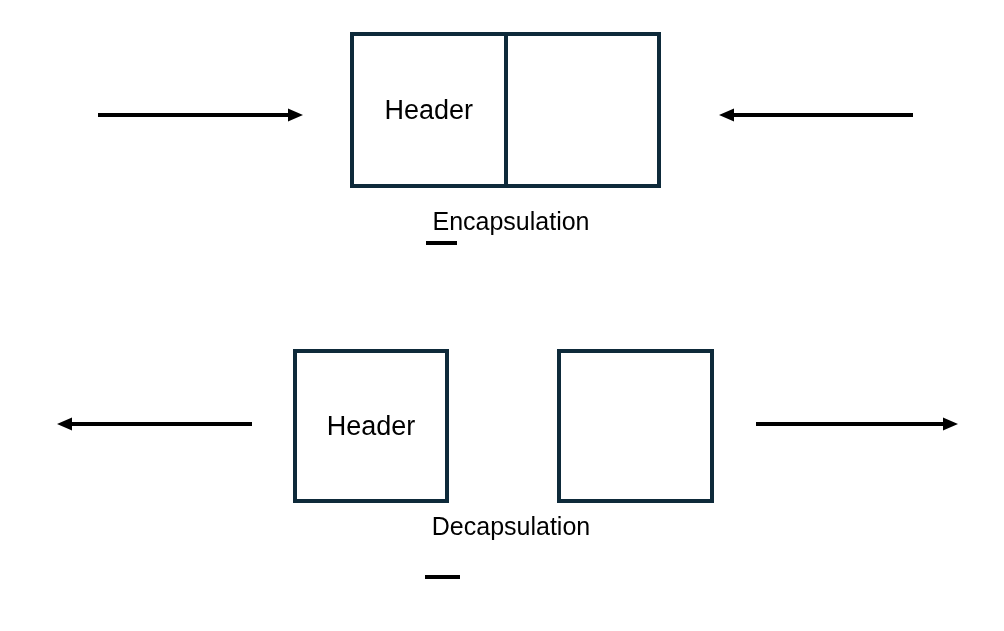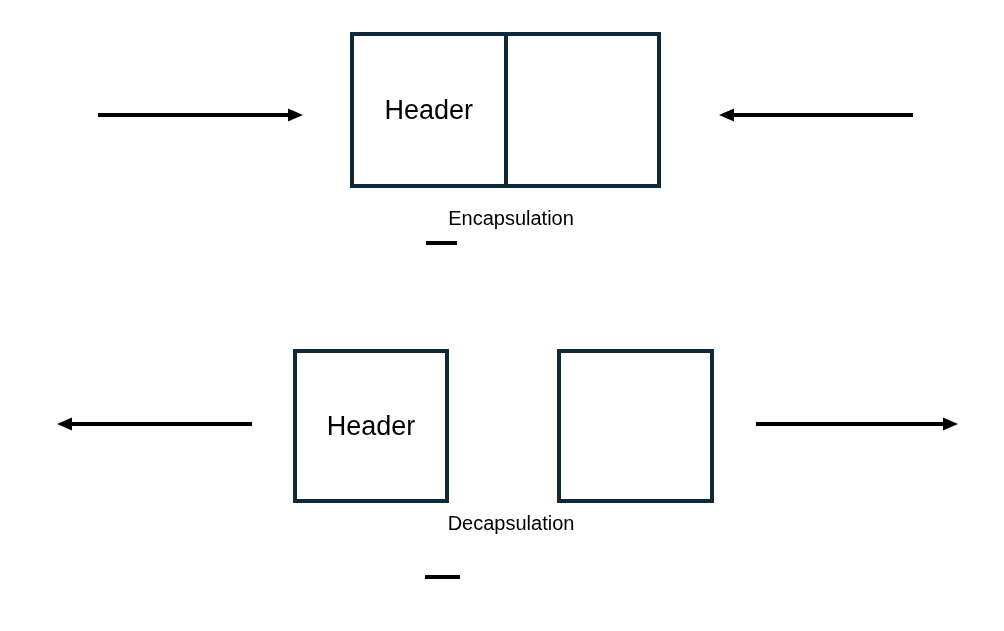--- a/index.html
+++ b/index.html
@@ -60,21 +60,21 @@
     font-size: 27px;
     color: var(--text-color);
   }
   .single-box.decap-header { left: 293px; top: 349px; width: 156px; height: 154px; }
   .single-box.decap-payload { left: 557px; top: 349px; width: 157px; height: 154px; }
 
   .section-label {
     position: absolute;
     left: 511px;
     transform: translateX(-50%);
-    font-size: 20px;
+    font-size: 25px;
     color: var(--text-color);
     white-space: nowrap;
     line-height: 1.15;
   }
   .section-label.encap { top: 207px; }
   .section-label.decap { top: 512px; }
 
   .label-underline {
     position: absolute;
     height: 4px;

